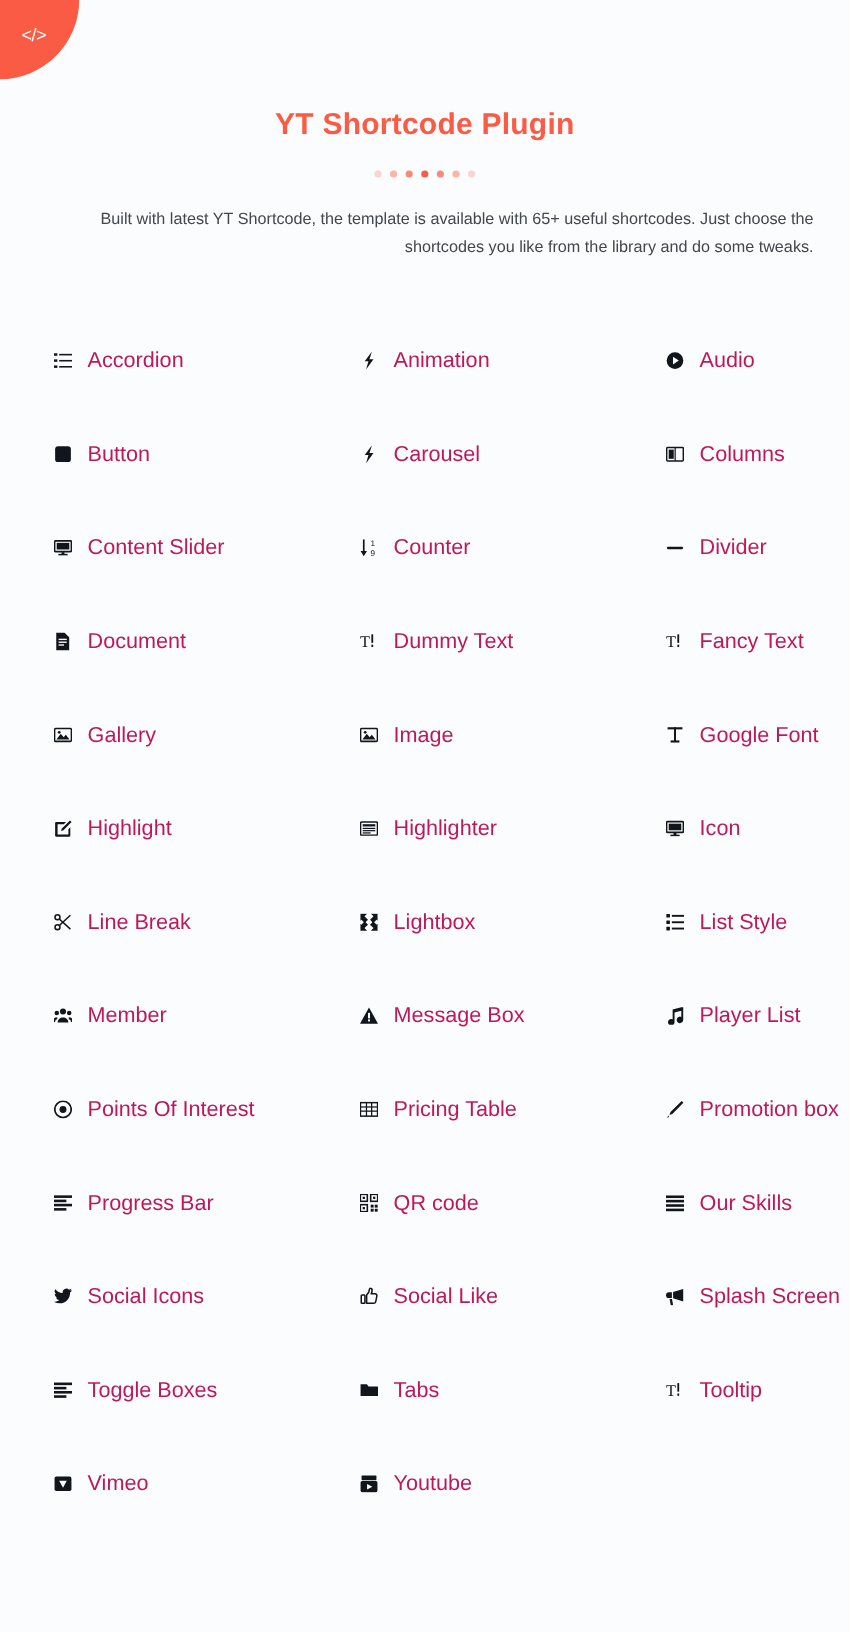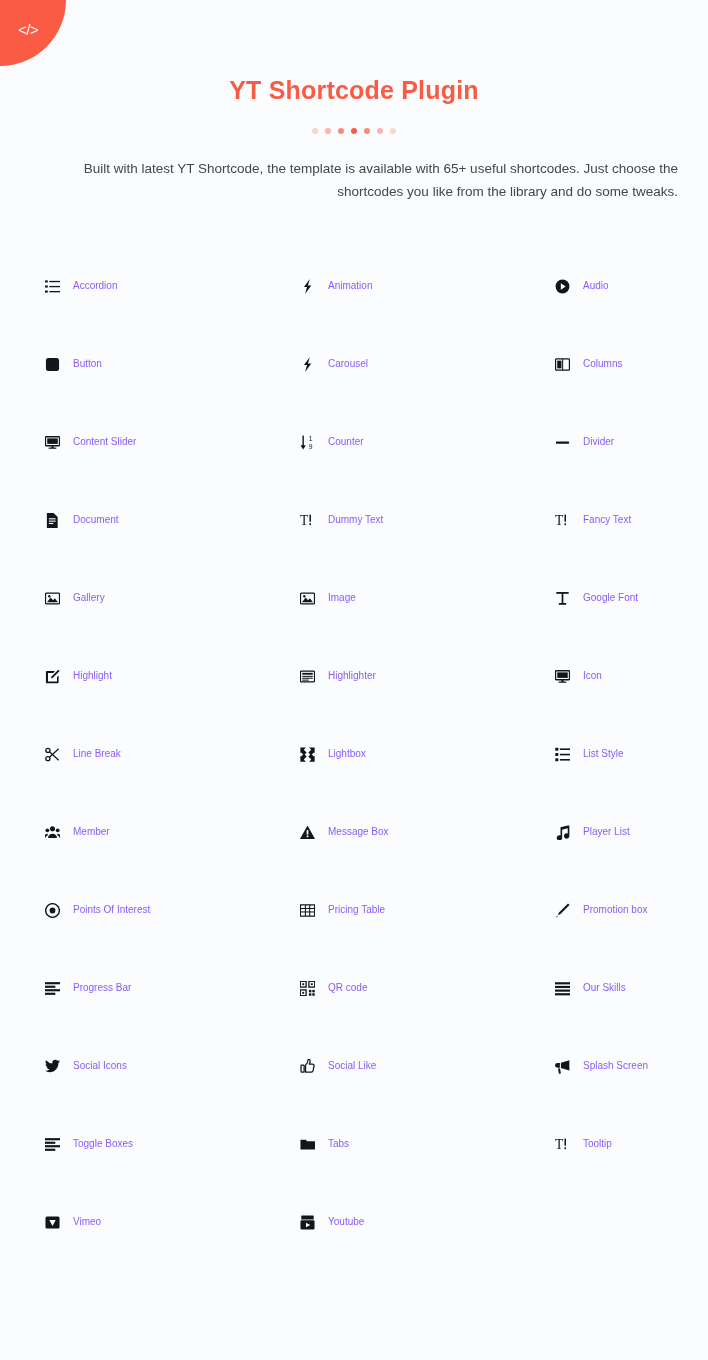--- a/index.html
+++ b/index.html
@@ -44,21 +44,21 @@
   
   .page-header {
     padding-top: 74px;
     text-align: center;
   }
   .page-title {
     color: #fa5b45;
     font-size: 25px;
     font-weight: 700;
     letter-spacing: 0.2px;
-    margin: 1px;
+    margin: 15px;
     line-height: 1.2;
   }
 
   .dot-separator {
     display: flex;
     justify-content: center;
     align-items: center;
     gap: 7px;
     margin-top: 22px;
     height: 8px;
@@ -106,22 +106,22 @@
     color: #11161c;
     flex-shrink: 0;
   }
   .shortcode-item .sc-icon svg {
     width: 15px;
     height: 15px;
     display: block;
     fill: #11161c;
   }
   .shortcode-item .sc-label {
-    font-size: 10px;
-    color: #8b5cf6;
+    font-size: 18px;
+    color: #be185d;
     line-height: 1;
     white-space: nowrap;
     font-weight: 400;
   }
 </style>
 </head>
 <body>
 
 <div class="corner-badge">
   <span class="code-glyph">&lt;/&gt;</span>

